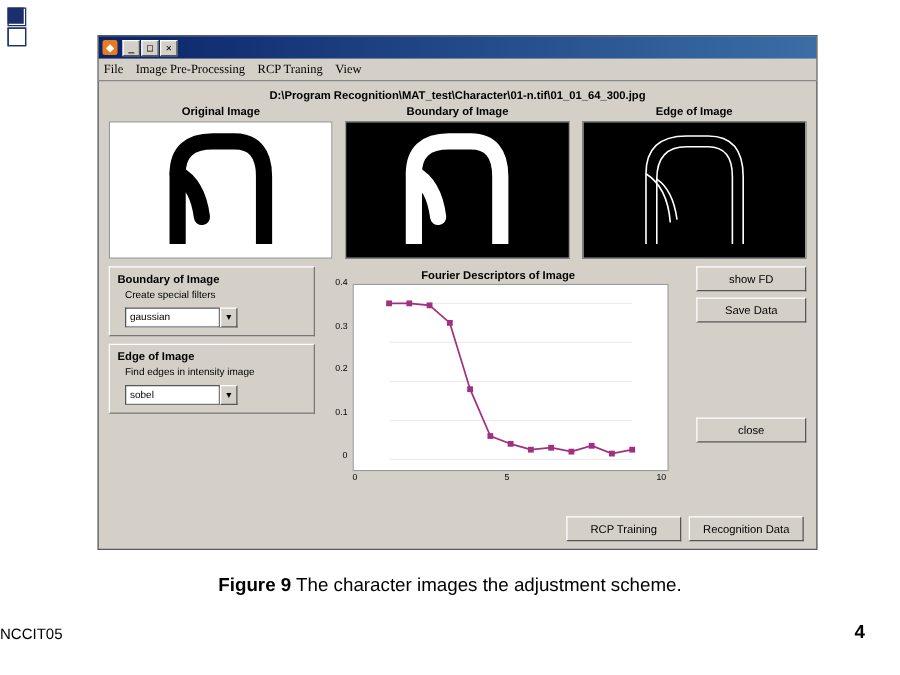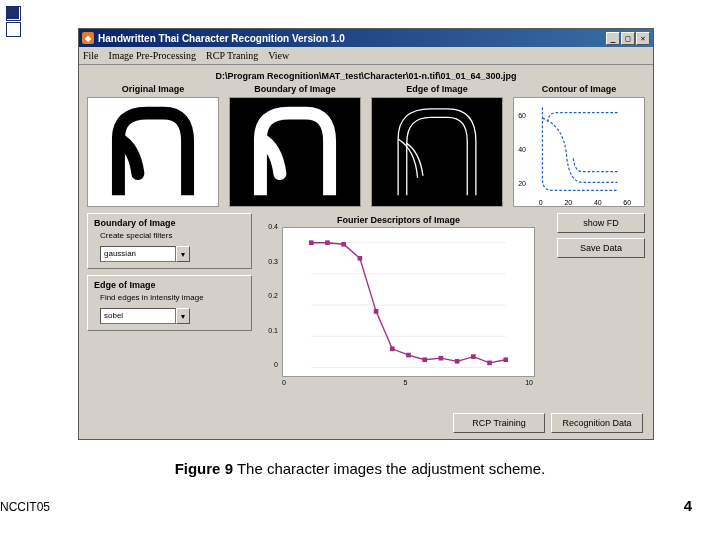--- a/index.html
+++ b/index.html
@@ -305,21 +305,20 @@
 <body>
 
 <div class="page-bullets">
   <div class="bullet"></div>
   <div class="bullet outline"></div>
 </div>
 
 <div class="app-window">
   <div class="titlebar">
     <span class="app-icon">◆</span>
-    <span class="title-text">Handwritten Thai Character Recognition Version 1.0</span>
     <div class="win-btns">
       <div class="win-btn">_</div>
       <div class="win-btn">□</div>
       <div class="win-btn">✕</div>
     </div>
   </div>
   <div class="menubar">
     <span>File</span>
     <span>Image Pre-Processing</span>
     <span>RCP Traning</span>
@@ -356,41 +355,20 @@
         <div class="img-box black char-edge">
           <svg viewBox="0 0 100 100">
             <path d="M14 90 L14 38 Q14 10 44 10 L60 10 Q86 10 86 40 L86 90" fill="none" stroke="#fff" stroke-width="1.2"></path>
             <path d="M22 90 L22 42 Q22 18 44 18 L60 18 Q78 18 78 40 L78 90" fill="none" stroke="#fff" stroke-width="1.2"></path>
             <path d="M22 42 Q34 50 37 72" fill="none" stroke="#fff" stroke-width="1.2"></path>
             <path d="M14 38 Q30 48 32 74" fill="none" stroke="#fff" stroke-width="1.2"></path>
           </svg>
         </div>
       </div>
 
-      <div class="img-col">
-        <div class="img-title">Contour of Image</div>
-        <div class="img-box char-contour">
-          <div class="contour-wrap">
-            <div class="contour-yaxis">
-              <span>20</span>
-              <span>40</span>
-              <span>60</span>
-            </div>
-            <svg viewBox="0 0 70 70" style="width:100%;height:92%">
-              <path d="M4 4 L4 58 Q4 66 12 66 L60 66 M4 12 Q20 18 22 40 Q24 60 34 60 L60 60 M60 52 L34 52 Q28 52 27 42 M60 8 L14 8 Q8 8 8 16" fill="none" stroke="#2060c0" stroke-width="0.9" stroke-dasharray="2 1.4"></path>
-            </svg>
-            <div class="contour-xaxis">
-              <span>0</span>
-              <span>20</span>
-              <span>40</span>
-              <span>60</span>
-            </div>
-          </div>
-        </div>
-      </div>
     </div>
 
     <div class="lower-row">
 
       <div class="panel-stack">
         <div class="panel">
           <div class="panel-title">Boundary of Image</div>
           <div class="panel-sub">Create special filters</div>
           <div class="combo">
             <div class="combo-field">gaussian</div>
@@ -443,20 +421,21 @@
           <span>0</span>
           <span>5</span>
           <span>10</span>
         </div>
       </div>
 
       <div class="button-col">
         <div class="gui-btn">show FD</div>
         <div class="gui-btn">Save Data</div>
         <div class="gap-big"></div>
+        <div class="gui-btn">close</div>
       </div>
     </div>
 
     <div class="bottom-btns">
       <div class="gui-btn">RCP Training</div>
       <div class="gui-btn">Recognition Data</div>
     </div>
   </div>
 </div>
 

